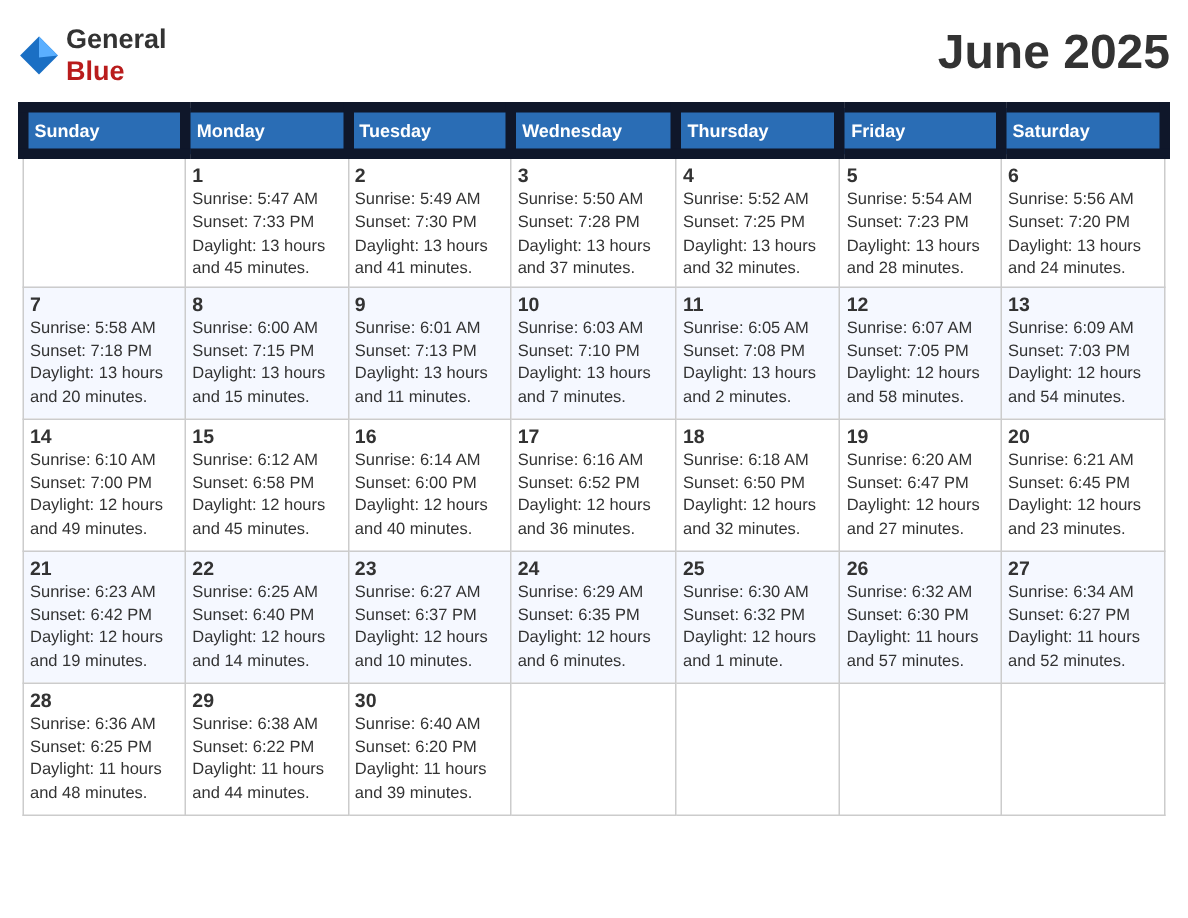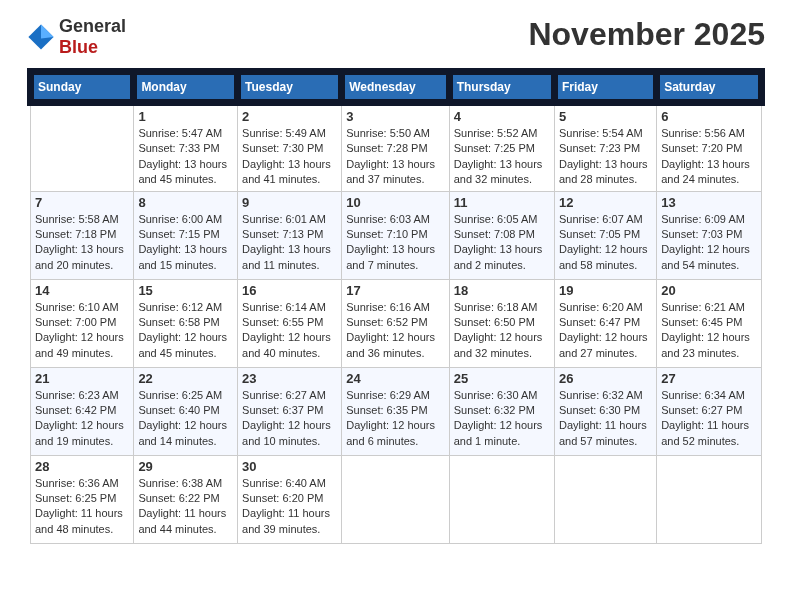--- a/index.html
+++ b/index.html
@@ -6,21 +6,21 @@
     body {
       font-family: Arial, sans-serif;
       background: #fff;
       width: 792px;
       height: 612px;
       overflow: hidden;
     }
     .page {
       width: 792px;
       height: 512px;
-      padding: 16px 27px;
+      padding: 16px 12px;
       background: #fff;
     }
     .header {
       display: flex;
       justify-content: space-between;
       align-items: flex-start;
       margin-bottom: 10px;
     }
     .logo {
       display: flex;
@@ -99,21 +99,21 @@
       <svg class="logo-icon" viewBox="0 0 40 40">
         <polygon points="20,2 38,20 20,38 2,20" fill="#1a6fc4"></polygon>
         <polygon points="20,2 38,20 20,22" fill="#5aafff"></polygon>
       </svg>
       <div class="logo-text">
         <span class="logo-general">General</span>
         <span class="logo-blue">Blue</span>
       </div>
     </div>
     <div class="title-block">
-      <div class="month-title">November 2025</div>
+      <div class="month-title">June 2025</div>
     </div>
   </div>
 
   <table class="calendar">
     <thead>
       <tr>
       <th>Sunday</th>
           <th>Monday</th>
           <th>Tuesday</th>
           <th>Wednesday</th>
@@ -230,21 +230,21 @@
           <td>
             <div class="day-number">15</div>
             <div class="day-info" style="white-space: pre-line;">Sunrise: 6:12 AM
 Sunset: 6:58 PM
 Daylight: 12 hours
 and 45 minutes.</div>
           </td>
           <td>
             <div class="day-number">16</div>
             <div class="day-info" style="white-space: pre-line;">Sunrise: 6:14 AM
-Sunset: 6:55 PM
+Sunset: 6:00 PM
 Daylight: 12 hours
 and 40 minutes.</div>
           </td>
           <td>
             <div class="day-number">17</div>
             <div class="day-info" style="white-space: pre-line;">Sunrise: 6:16 AM
 Sunset: 6:52 PM
 Daylight: 12 hours
 and 36 minutes.</div>
           </td>

